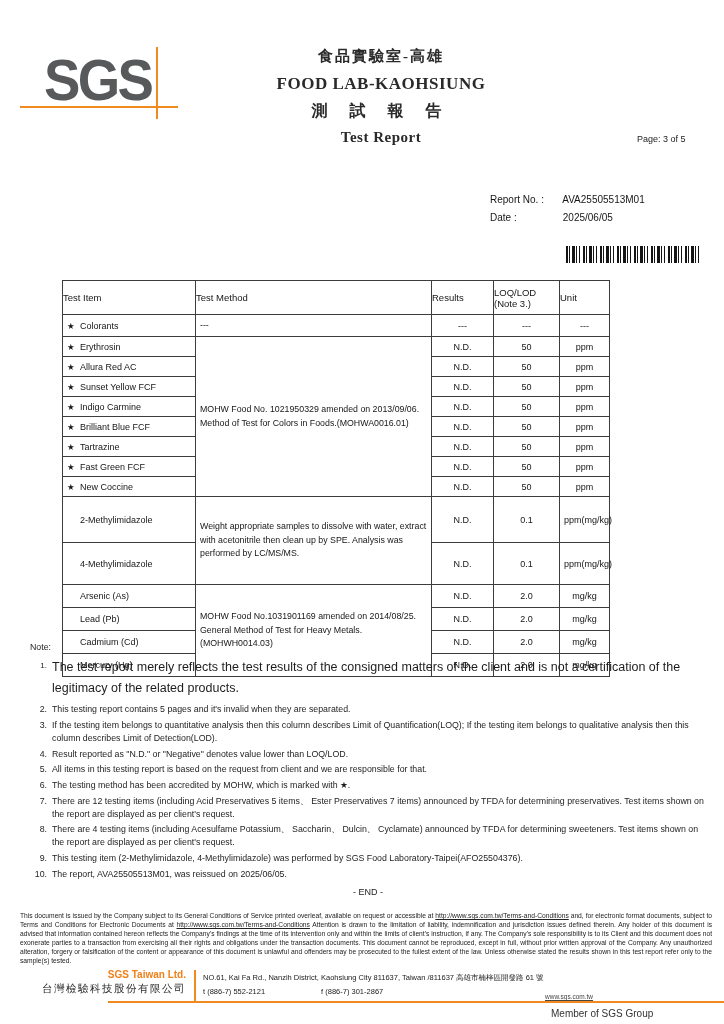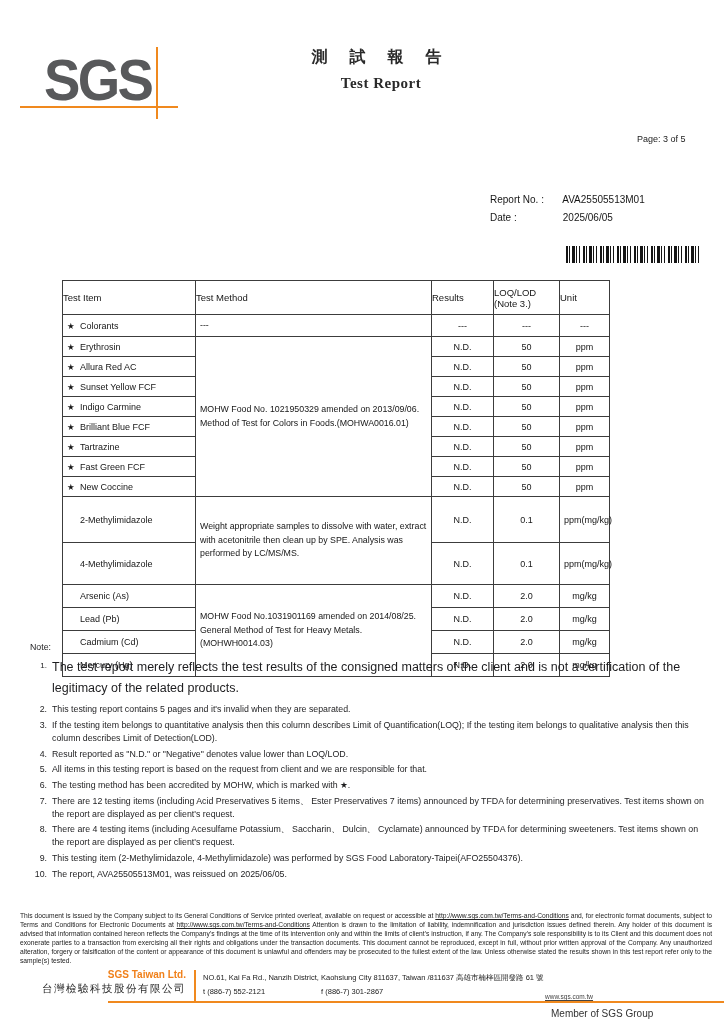--- a/index.html
+++ b/index.html
@@ -90,20 +90,22 @@
 </head>
 <body>
 
 <div class="page">
 
   <div class="logo-sgs">SGS</div>
   <div class="logo-vline"></div>
   <div class="logo-hline"></div>
 
   <div class="titles">
+    <div class="t-zh1">食品實驗室-高雄</div>
+    <div class="t-en1">FOOD LAB-KAOHSIUNG</div>
     <div class="t-zh2">測 試 報 告</div>
     <div class="t-en2">Test Report</div>
   </div>
   <div class="page-no">Page: 3 of 5</div>
 
   <div class="meta">
     <div>
       <span class="meta-label">Report No. :</span>
       <span>AVA25505513M01</span>
     </div>
@@ -268,20 +270,21 @@
       <span class="note-text">There are 4 testing items (including Acesulfame Potassium、 Saccharin、 Dulcin、 Cyclamate) announced by TFDA for determining sweeteners. Test items shown on the report are displayed as per client's request.</span>
     </div>
     <div class="note-row">
       <span class="note-num">9.</span>
       <span class="note-text">This testing item (2-Methylimidazole, 4-Methylimidazole) was performed by SGS Food Laboratory-Taipei(AFO25504376).</span>
     </div>
     <div class="note-row">
       <span class="note-num">10.</span>
       <span class="note-text">The report, AVA25505513M01, was reissued on 2025/06/05.</span>
     </div>
+    <div class="end-marker">- END -</div>
   </div>
 
   <div class="disclaimer"><span>This document is issued by the Company subject to its General Conditions of Service printed overleaf, available on request or accessible at </span><a href="#">http://www.sgs.com.tw/Terms-and-Conditions</a><span> and, for electronic format documents, subject to Terms and Conditions for Electronic Documents at </span><a href="#">http://www.sgs.com.tw/Terms-and-Conditions</a><span> Attention is drawn to the limitation of liability, indemnification and jurisdiction issues defined therein. Any holder of this document is advised that information contained hereon reflects the Company's findings at the time of its intervention only and within the limits of client's instruction, if any. The Company's sole responsibility is to its Client and this document does not exonerate parties to a transaction from exercising all their rights and obligations under the transaction documents. This document cannot be reproduced, except in full, without prior written approval of the Company. Any unauthorized alteration, forgery or falsification of the content or appearance of this document is unlawful and offenders may be prosecuted to the fullest extent of the law. Unless otherwise stated the results shown in this test report refer only to the sample(s) tested.</span></div>
 
   <div class="f-company">
     <div class="f-company-en">SGS Taiwan Ltd.</div>
     <div class="f-company-zh">台灣檢驗科技股份有限公司</div>
   </div>
   <div class="f-vline"></div>
   <div class="f-address">

